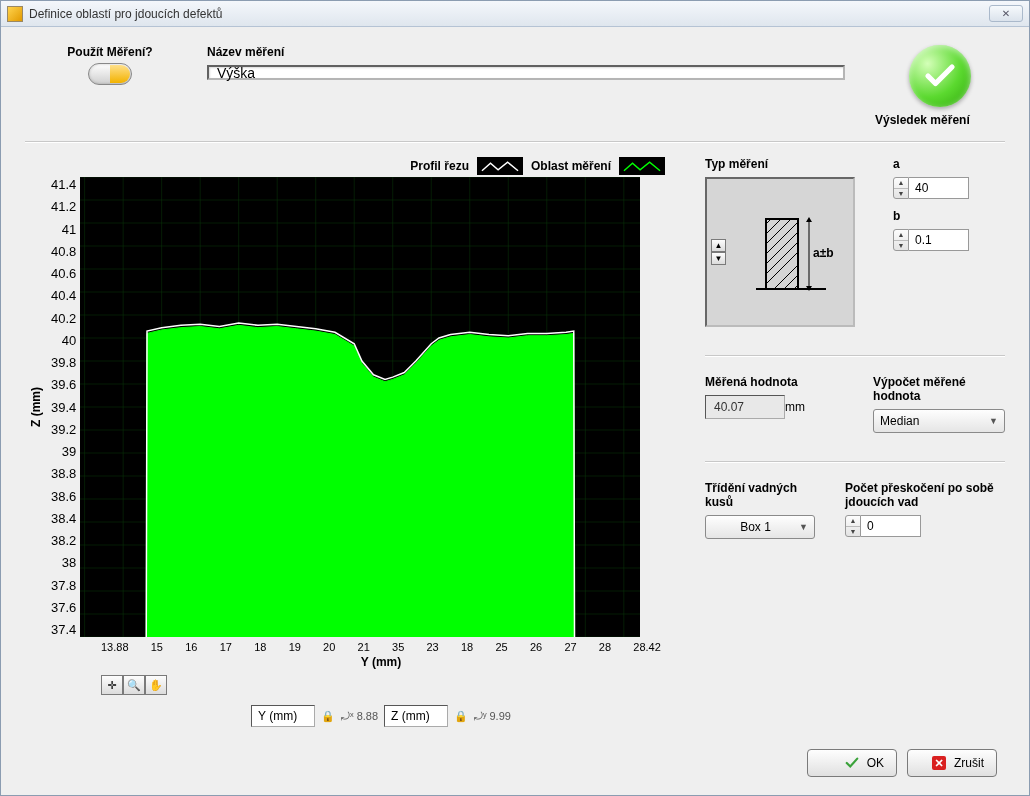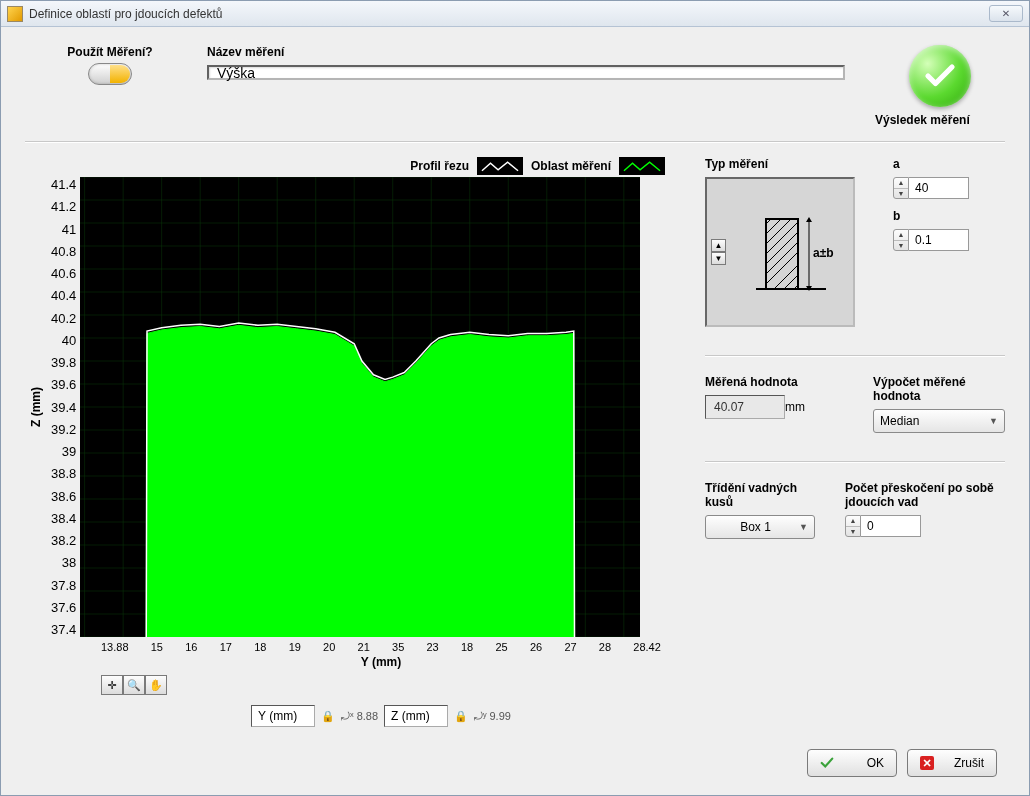--- a/index.html
+++ b/index.html
@@ -294,21 +294,21 @@
     display: flex;
     justify-content: flex-end;
     gap: 10px;
     padding: 10px 8px 6px;
   }
   .btn {
     height: 28px; min-width: 90px;
     border: 1px solid #7a7a7a;
     border-radius: 4px;
     background: linear-gradient(to bottom,#fefefe,#e0e0e0);
-    display:flex;align-items:center;justify-content:space-between;gap:8px;
+    display:flex;align-items:center;justify-content:flex-end;gap:8px;
     padding: 0 12px;
     cursor:pointer;
     font-size: 12px;
   }
   .btn .ico-ok {
     width:14px;height:14px;
   }
   .btn .ico-x {
     width:14px;height:14px;
     background:#d92020;

